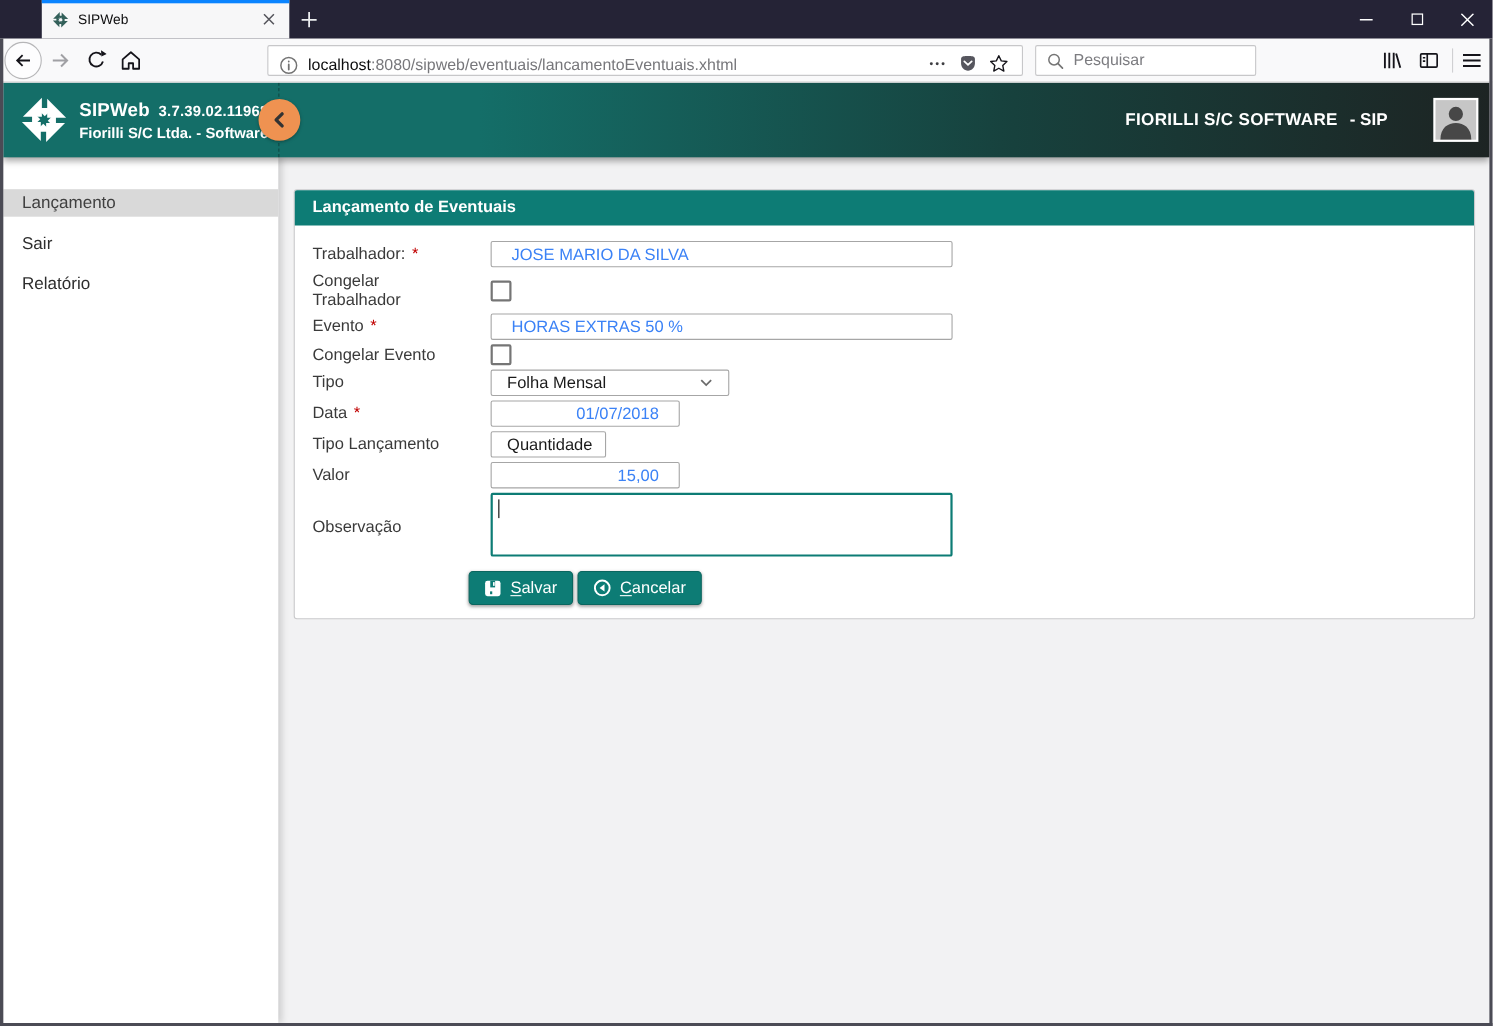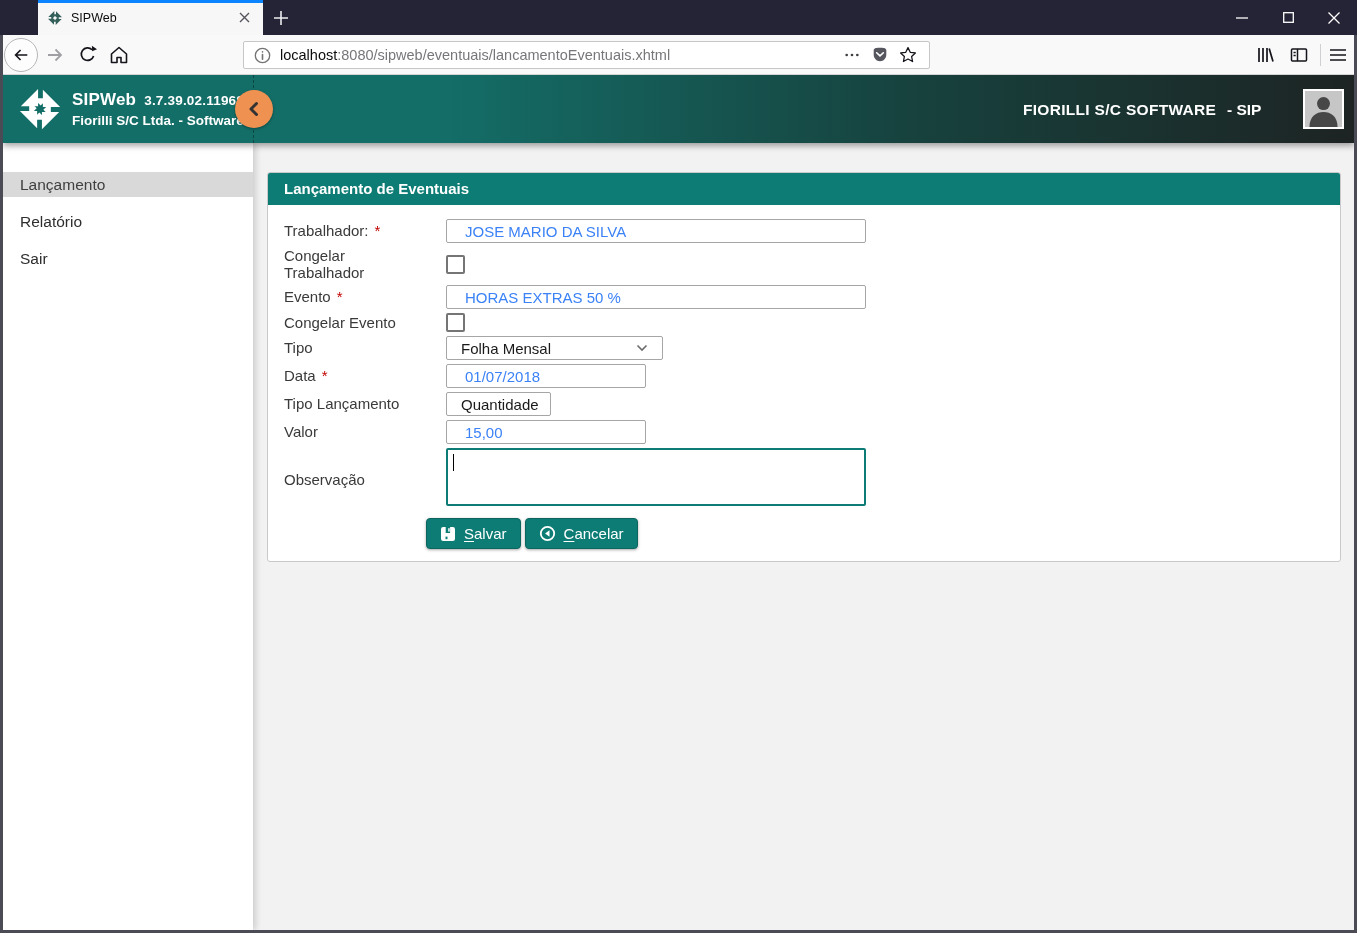--- a/index.html
+++ b/index.html
@@ -23,21 +23,21 @@
   .win-controls { position:absolute; right:0; top:0; height:35px; display:flex; }
   .win-btn { width:46px; height:35px; display:flex; align-items:center; justify-content:center; }
 
   
   .navbar { position:absolute; left:0; top:35px; width:1357px; height:40px; background:#f9f9fa;
             border-bottom:1px solid #d4d4d5; z-index:30; }
   .nav-icon { position:absolute; top:10px; width:20px; height:20px; }
   .back-circle { position:absolute; left:4px; top:3px; width:34px; height:34px; border-radius:50%;
                  background:#fdfdfe; border:1px solid #b6b6b8; display:flex; align-items:center; justify-content:center; }
   .urlbar { position:absolute; left:243px; top:6px; width:687px; height:28px; background:#fff;
-            border:1px solid #c7c7c9; border-radius:2px; display:flex; align-items:center; padding:0 10px; }
+            border:1px solid #c7c7c9; border-radius:2px; display:flex; align-items:flex-end; padding:0 10px; }
   .url-text { font-size:14.5px; margin-left:9px; flex:1; white-space:nowrap; overflow:hidden; }
   .url-host { color:#0c0c0d; }
   .url-path { color:#77777b; }
   .urlbar .pa { width:22px; height:20px; display:flex; align-items:center; justify-content:center; margin-left:6px; }
   .searchbar { position:absolute; left:941px; top:6px; width:201px; height:28px; background:#fff;
                border:1px solid #c7c7c9; border-radius:2px; display:flex; align-items:center; padding:0 9px; }
   .searchbar input { border:none; outline:none; font-size:14.5px; color:#333; width:150px; margin-left:8px;
                      font-family:"Liberation Sans",sans-serif; background:transparent; }
   .searchbar input::placeholder { color:#7c7c80; }
   .tool-icon { position:absolute; top:9px; width:22px; height:22px; display:flex; align-items:center; justify-content:center; }
@@ -72,21 +72,21 @@
   .panel { position:absolute; left:267px; top:172px; width:1074px; background:#fff;
            border:1px solid #c9c9cb; border-radius:3px; z-index:5; }
   .panel-header { height:32px; line-height:32px; background:#0d7c75; color:#fff;
                   font-weight:bold; font-size:15px; padding:0 16px; border-radius:2px 2px 0 0; }
   .panel-body { padding:14px 16px 12px 16px; }
   .frow { display:flex; margin-bottom:4px;gap:20px; }
   .flabel { width:142px; font-size:15px; color:#3a3a3a; padding-top:3px; flex-shrink:0; }
   .req { color:#c00000; margin-left:6px; font-size:15px; }
   .tinput { height:24px; border:1px solid #a6a6a6; border-radius:2px; padding:0 18px;
             font-size:15px; color:#3b82f6; font-family:"Liberation Sans",sans-serif; background:#fff; }
-  .w420 { width:420px; } .w180 { width:200px; }
+  .w420 { width:420px; } .w180 { width:172px;text-align:right; }
   .cbox { width:19px; height:19px; border:2px solid #757575; border-radius:2px; background:#fff;
           appearance:none; -moz-appearance:none; cursor:pointer; }
   .selectbox { height:24px; border:1px solid #a6a6a6; border-radius:2px; background:#fff;
                display:flex; align-items:center; justify-content:space-between; padding:0 14px;
                font-size:15px; color:#1a1a1a; cursor:pointer; }
   .sel-tipo { width:217px; } .sel-tl { width:105px; }
   .ta-wrap { position:relative; width:420px; }
   .ta-wrap textarea { width:420px; height:58px; border:2px solid #0d7c75; border-radius:2px; resize:none;
                       font-size:15px; padding:4px 6px; font-family:"Liberation Sans",sans-serif; outline:none; }
   .caret { position:absolute; left:7px; top:6px; width:1px; height:17px; background:#000; }
@@ -200,20 +200,29 @@
         <path d="M6.3 7.5 L10 11 L13.7 7.5" fill="none" stroke="#fff" stroke-width="1.8" stroke-linecap="round"></path>
       </svg>
     </span>
     <span class="pa">
       <svg width="18" height="18" viewBox="0 0 20 20">
         <path d="M10 1.8 L12.5 7 L18.2 7.7 L14 11.6 L15.1 17.3 L10 14.5 L4.9 17.3 L6 11.6 L1.8 7.7 L7.5 7 Z" fill="none" stroke="#15141a" stroke-width="1.4" stroke-linejoin="round"></path>
       </svg>
     </span>
   </div>
 
+  <div class="searchbar">
+    <span>
+      <svg width="17" height="17" viewBox="0 0 20 20">
+        <circle cx="8.5" cy="8.5" r="5.6" fill="none" stroke="#757575" stroke-width="1.6"></circle>
+        <path d="M12.8 12.8 L17.5 17.5" stroke="#757575" stroke-width="1.8" stroke-linecap="round"></path>
+      </svg>
+    </span>
+    <input type="text" placeholder="Pesquisar" style="">
+  </div>
 
   <div class="tool-icon" style="left:1254px">
     <svg width="20" height="20" viewBox="0 0 20 20" stroke="#15141a" stroke-width="1.7">
       <path d="M4 3 V17 M8 3 V17 M12 3 V17 M14.2 3.6 L18 16.6" fill="none"></path>
     </svg>
   </div>
   <div class="tool-icon" style="left:1288px">
     <svg width="20" height="20" viewBox="0 0 20 20" stroke="#15141a" stroke-width="1.5" fill="none">
       <rect x="2.5" y="4" width="15" height="12" rx="1"></rect>
       <path d="M8.5 4 V16 M4.5 7.5 H6.7 M4.5 10.5 H6.7"></path>
@@ -252,22 +261,22 @@
       <svg width="37" height="36" viewBox="0 0 20 20">
         <circle cx="10" cy="7" r="3.6" fill="#474747"></circle>
         <path d="M2.2 20 C2.2 14 6 11.6 10 11.6 C14 11.6 17.8 14 17.8 20 Z" fill="#474747"></path>
       </svg>
     </span>
   </div>
 </div>
 
 <div class="sidebar">
   <div class="side-item active">Lançamento</div>
+  <div class="side-item">Sair</div>
   <div class="side-item">Relatório</div>
-  <div class="side-item">Sair</div>
 </div>
 
 <div class="panel">
   <div class="panel-header">Lançamento de Eventuais</div>
   <div class="panel-body">
 
     <div class="frow">
       <span class="flabel"><span>Trabalhador:</span><span class="req">*</span></span>
       <input class="tinput w420" type="text" value="JOSE MARIO DA SILVA" style="">
     </div>

